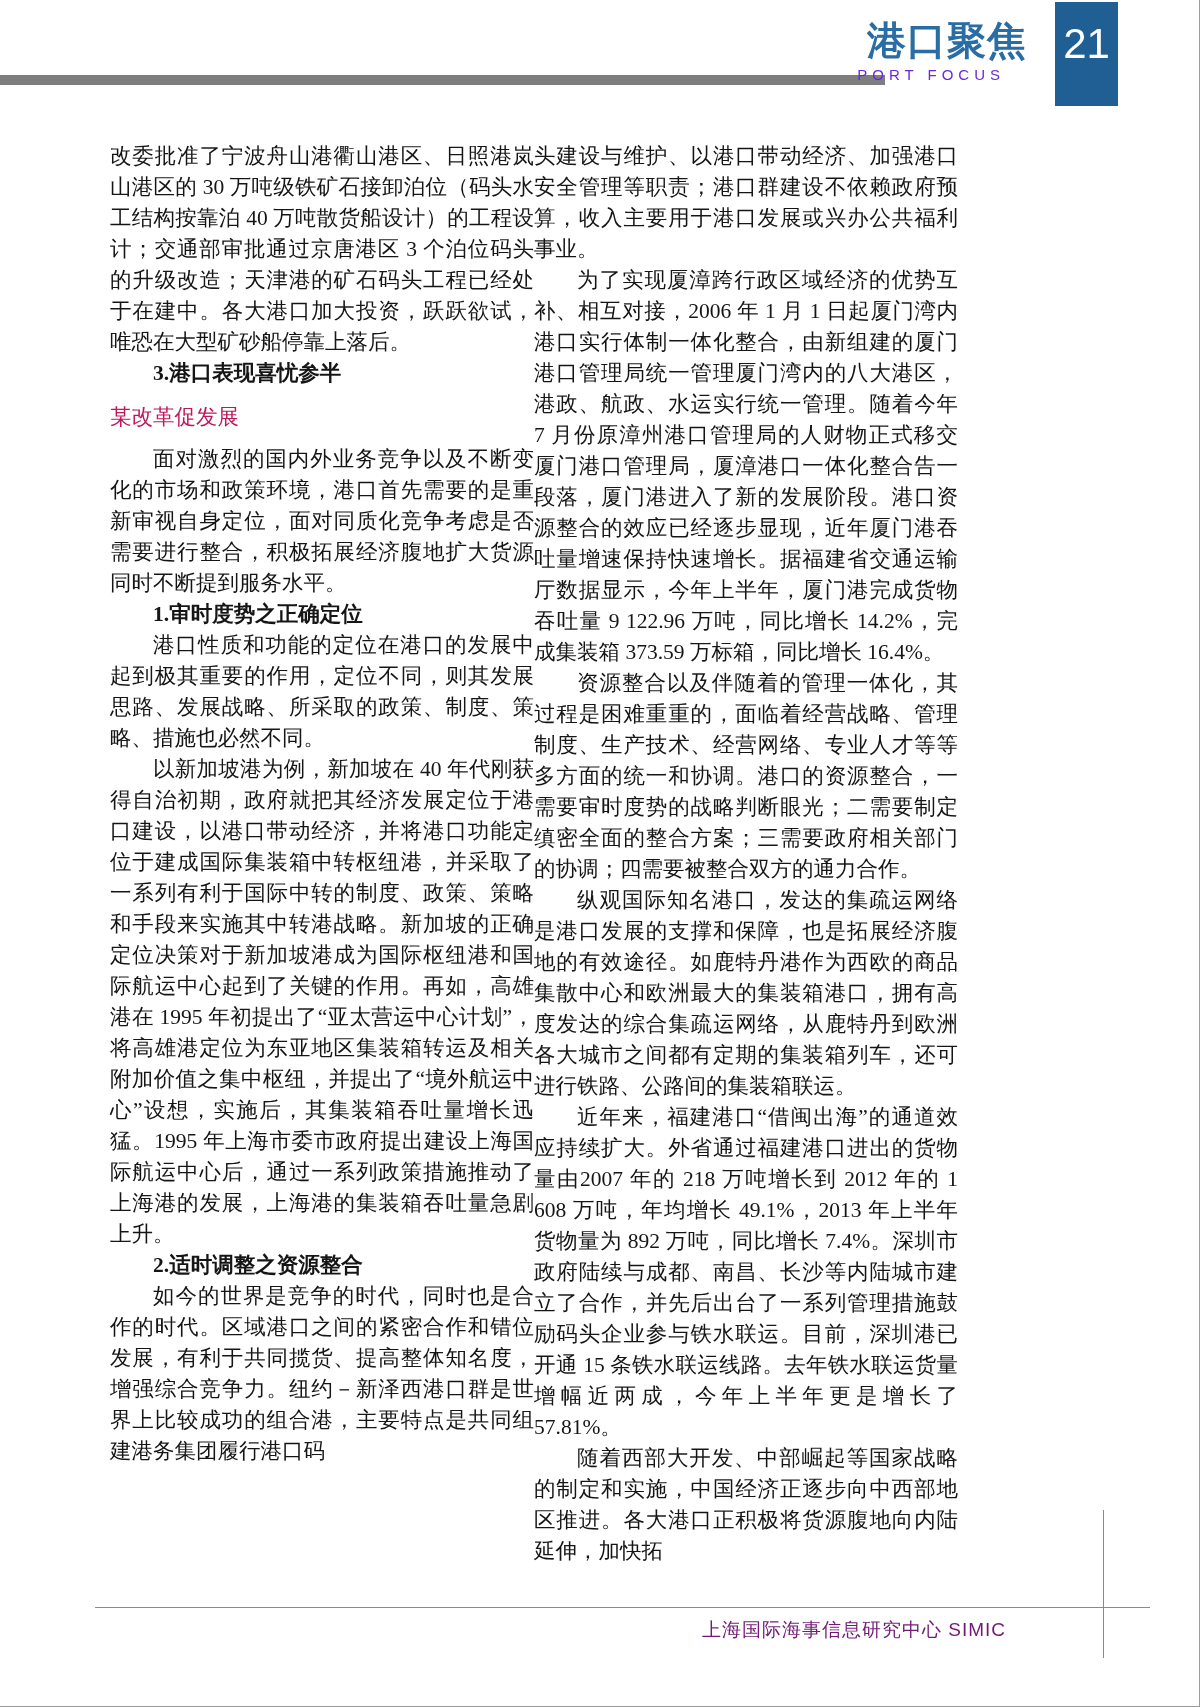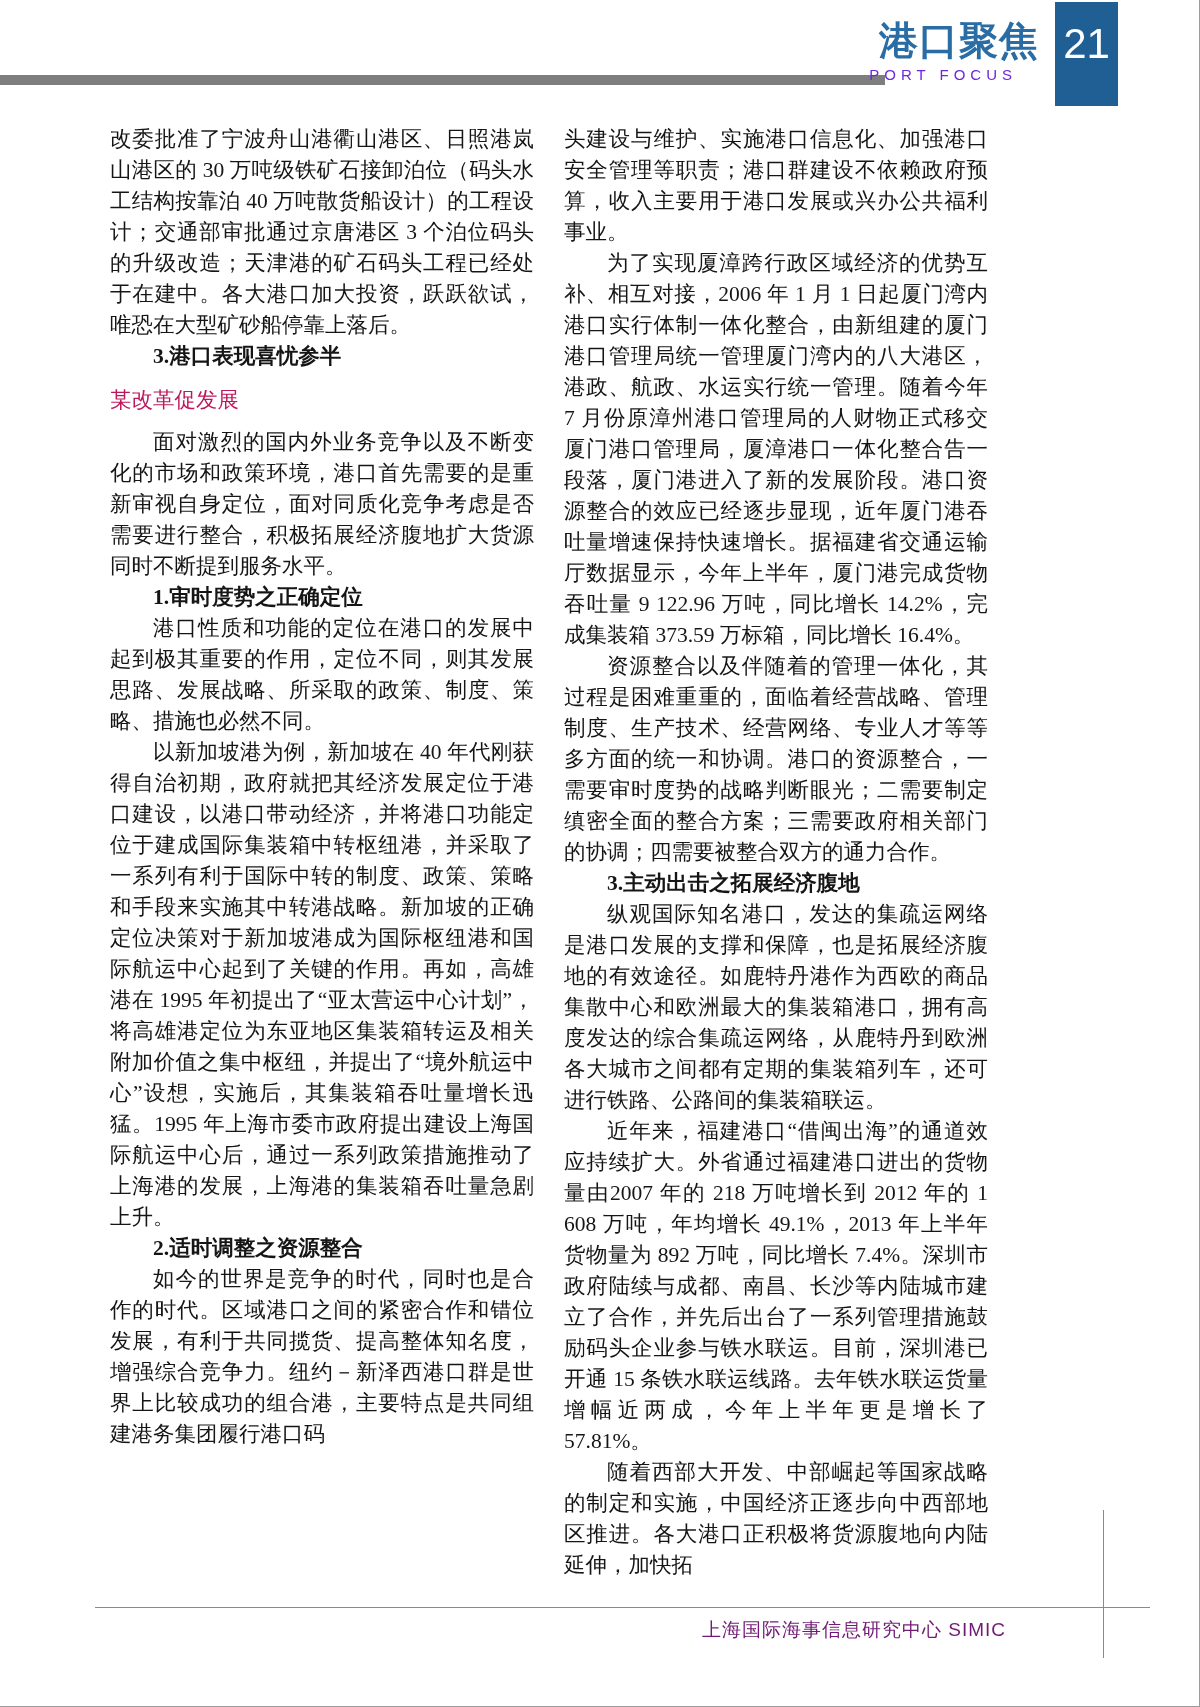--- a/index.html
+++ b/index.html
@@ -13,41 +13,41 @@
     overflow:hidden;
     font-family:"Liberation Serif","DejaVu Serif",serif;
     color:#151515;
   }
   
   .top-bar{
     position:absolute;left:0;top:75px;width:885px;height:10px;
     background:#7e7e7e;
   }
   .header-block{
-    position:absolute;top:18px;right:160px;text-align:right;
+    position:absolute;top:18px;right:172px;text-align:right;
     font-family:"Liberation Sans","DejaVu Sans",sans-serif;
   }
   .header-cn{
     font-size:39px;line-height:46px;font-weight:600;letter-spacing:1px;
     color:#2a6da4;
   }
   .header-en{
     margin-top:2px;margin-right:22px;
     font-size:15px;letter-spacing:5px;color:#6d28d9;font-weight:500;
   }
   .page-num{
     position:absolute;left:1055px;top:2px;width:63px;height:104px;
     background:#1f5f94;color:#ffffff;
     font-family:"Liberation Sans","DejaVu Sans",sans-serif;
     font-size:42px;line-height:84px;text-align:center;font-weight:500;
   }
   
   .content{
-    position:absolute;left:110px;top:124px;width:878px;
-    display:flex;gap:30px;
+    position:absolute;left:110px;top:141px;width:878px;
+    display:flex;
   }
   .col{width:424px;}
   .col p{
     margin:0;
     font-size:21.5px;line-height:31px;
     text-align:justify;
   }
   .p-cont{text-indent:0;}
   .p-ind{text-indent:2em;}
   .p-sub{text-indent:2em;font-weight:bold;}
@@ -92,24 +92,23 @@
         <p class="p-sub">3.港口表现喜忧参半</p>
         <p class="p-orange">某改革促发展</p>
         <p class="p-ind">面对激烈的国内外业务竞争以及不断变化的市场和政策环境，港口首先需要的是重新审视自身定位，面对同质化竞争考虑是否需要进行整合，积极拓展经济腹地扩大货源同时不断提到服务水平。</p>
         <p class="p-sub">1.审时度势之正确定位</p>
         <p class="p-ind">港口性质和功能的定位在港口的发展中起到极其重要的作用，定位不同，则其发展思路、发展战略、所采取的政策、制度、策略、措施也必然不同。</p>
         <p class="p-ind">以新加坡港为例，新加坡在 40 年代刚获得自治初期，政府就把其经济发展定位于港口建设，以港口带动经济，并将港口功能定位于建成国际集装箱中转枢纽港，并采取了一系列有利于国际中转的制度、政策、策略和手段来实施其中转港战略。新加坡的正确定位决策对于新加坡港成为国际枢纽港和国际航运中心起到了关键的作用。再如，高雄港在 1995 年初提出了“亚太营运中心计划”，将高雄港定位为东亚地区集装箱转运及相关附加价值之集中枢纽，并提出了“境外航运中心”设想，实施后，其集装箱吞吐量增长迅猛。1995 年上海市委市政府提出建设上海国际航运中心后，通过一系列政策措施推动了上海港的发展，上海港的集装箱吞吐量急剧上升。</p>
         <p class="p-sub">2.适时调整之资源整合</p>
         <p class="p-ind">如今的世界是竞争的时代，同时也是合作的时代。区域港口之间的紧密合作和错位发展，有利于共同揽货、提高整体知名度，增强综合竞争力。纽约－新泽西港口群是世界上比较成功的组合港，主要特点是共同组建港务集团履行港口码</p>
       </div>
     <div class="col">
-        <p class="p-cont">头建设与维护、实施港口信息化、加强港口安全管理等职责；港口群建设不依赖政府预算，收入主要用于港口发展或兴办公共福利事业。</p>
+        <p class="p-cont">头建设与维护、以港口带动经济、加强港口安全管理等职责；港口群建设不依赖政府预算，收入主要用于港口发展或兴办公共福利事业。</p>
         <p class="p-ind">为了实现厦漳跨行政区域经济的优势互补、相互对接，2006 年 1 月 1 日起厦门湾内港口实行体制一体化整合，由新组建的厦门港口管理局统一管理厦门湾内的八大港区，港政、航政、水运实行统一管理。随着今年 7 月份原漳州港口管理局的人财物正式移交厦门港口管理局，厦漳港口一体化整合告一段落，厦门港进入了新的发展阶段。港口资源整合的效应已经逐步显现，近年厦门港吞吐量增速保持快速增长。据福建省交通运输厅数据显示，今年上半年，厦门港完成货物吞吐量 9 122.96 万吨，同比增长 14.2%，完成集装箱 373.59 万标箱，同比增长 16.4%。</p>
         <p class="p-ind">资源整合以及伴随着的管理一体化，其过程是困难重重的，面临着经营战略、管理制度、生产技术、经营网络、专业人才等等多方面的统一和协调。港口的资源整合，一需要审时度势的战略判断眼光；二需要制定缜密全面的整合方案；三需要政府相关部门的协调；四需要被整合双方的通力合作。</p>
-        <p class="p-sub">3.主动出击之拓展经济腹地</p>
         <p class="p-ind">纵观国际知名港口，发达的集疏运网络是港口发展的支撑和保障，也是拓展经济腹地的有效途径。如鹿特丹港作为西欧的商品集散中心和欧洲最大的集装箱港口，拥有高度发达的综合集疏运网络，从鹿特丹到欧洲各大城市之间都有定期的集装箱列车，还可进行铁路、公路间的集装箱联运。</p>
         <p class="p-ind">近年来，福建港口“借闽出海”的通道效应持续扩大。外省通过福建港口进出的货物量由2007 年的 218 万吨增长到 2012 年的 1 608 万吨，年均增长 49.1%，2013 年上半年货物量为 892 万吨，同比增长 7.4%。深圳市政府陆续与成都、南昌、长沙等内陆城市建立了合作，并先后出台了一系列管理措施鼓励码头企业参与铁水联运。目前，深圳港已开通 15 条铁水联运线路。去年铁水联运货量增幅近两成，今年上半年更是增长了57.81%。</p>
         <p class="p-ind">随着西部大开发、中部崛起等国家战略的制定和实施，中国经济正逐步向中西部地区推进。各大港口正积极将货源腹地向内陆延伸，加快拓</p>
       </div>
   </div>
 
   <div class="footer-line"></div>
   <div class="footer-vline"></div>
   <div class="footer-text">上海国际海事信息研究中心  SIMIC</div>
 

